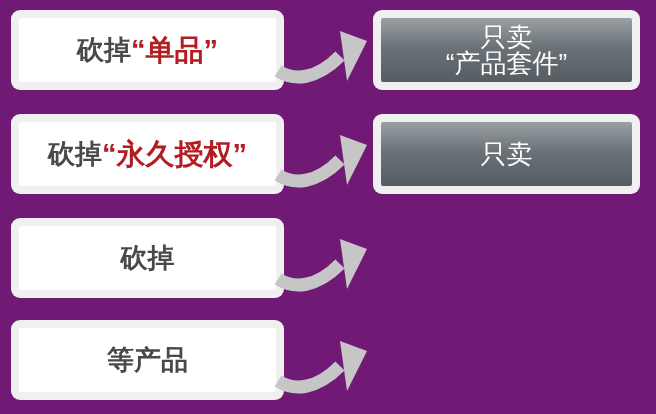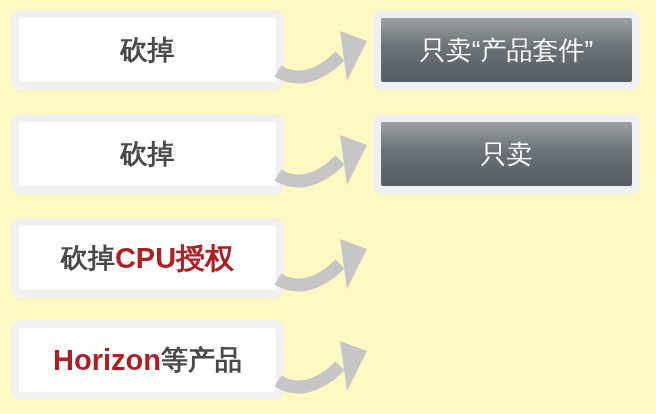--- a/index.html
+++ b/index.html
@@ -5,21 +5,21 @@
   html, body {
     margin: 0;
     padding: 0;
     background: #ffffff;
     font-family: "Liberation Sans", sans-serif;
   }
   .canvas {
     position: relative;
     width: 656px;
     height: 414px;
-    background: #fef9c3;
+    background: #701a75;
     overflow: hidden;
   }
   .row {
     position: absolute;
     left: 0;
     width: 656px;
     height: 80px;
   }
   .row-1 { top: 10px; }
   .row-2 { top: 114px; }
@@ -43,20 +43,21 @@
     height: 100%;
     display: flex;
     align-items: center;
     justify-content: center;
     border-radius: 2px;
     white-space: nowrap;
   }
   .inner-source { background: #ffffff; }
   .inner-target {
     background: linear-gradient(180deg, #9aa0a4 0%, #6b7277 46%, #565d62 100%);
+    flex-direction: column;
   }
 
   .seg { line-height: 1; }
   .seg-dark   { color: #494949; font-weight: 700; font-size: 27px; }
   .seg-red    { color: #b01e24; font-weight: 700; font-size: 29px; }
   .seg-normal { color: #ffffff; font-weight: 400; font-size: 26px; }
   .seg-bold   { color: #ffffff; font-weight: 400; font-size: 26px; }
 
   .arrow {
     position: absolute;
@@ -74,68 +75,68 @@
 </style>
 </head>
 <body>
 
 <div class="canvas">
 
   <div class="row row-1">
     <div class="box box-source">
       <div class="box-inner inner-source">
         <span class="seg seg-dark">砍掉</span>
+          <span class="seg seg-red">“单品”</span>
       </div>
     </div>
     <svg class="arrow" viewBox="0 0 110 60" aria-hidden="true">
       <path class="arrow-tail" d="M10,47 C26,57 48,56 72,32"></path>
       <polygon class="arrow-head" points="72,7 99,17 79,57"></polygon>
     </svg>
     <div class="box box-target">
       <div class="box-inner inner-target">
         <span class="seg seg-normal">只卖</span>
           <span class="seg seg-bold">“产品套件”</span>
       </div>
     </div>
   </div>
 
   <div class="row row-2">
     <div class="box box-source">
       <div class="box-inner inner-source">
         <span class="seg seg-dark">砍掉</span>
+          <span class="seg seg-red">“永久授权”</span>
       </div>
     </div>
     <svg class="arrow" viewBox="0 0 110 60" aria-hidden="true">
       <path class="arrow-tail" d="M10,47 C26,57 48,56 72,32"></path>
       <polygon class="arrow-head" points="72,7 99,17 79,57"></polygon>
     </svg>
     <div class="box box-target">
       <div class="box-inner inner-target">
         <span class="seg seg-normal">只卖</span>
       </div>
     </div>
   </div>
 
   <div class="row row-3">
     <div class="box box-source">
       <div class="box-inner inner-source">
         <span class="seg seg-dark">砍掉</span>
-          <span class="seg seg-red">CPU授权</span>
       </div>
     </div>
     <svg class="arrow" viewBox="0 0 110 60" aria-hidden="true">
       <path class="arrow-tail" d="M10,47 C26,57 48,56 72,32"></path>
       <polygon class="arrow-head" points="72,7 99,17 79,57"></polygon>
     </svg>
   </div>
 
   <div class="row row-4">
     <div class="box box-source">
       <div class="box-inner inner-source">
-        <span class="seg seg-red">Horizon</span>
           <span class="seg seg-dark">等产品</span>
       </div>
     </div>
     <svg class="arrow" viewBox="0 0 110 60" aria-hidden="true">
       <path class="arrow-tail" d="M10,47 C26,57 48,56 72,32"></path>
       <polygon class="arrow-head" points="72,7 99,17 79,57"></polygon>
     </svg>
   </div>
 
 </div>

